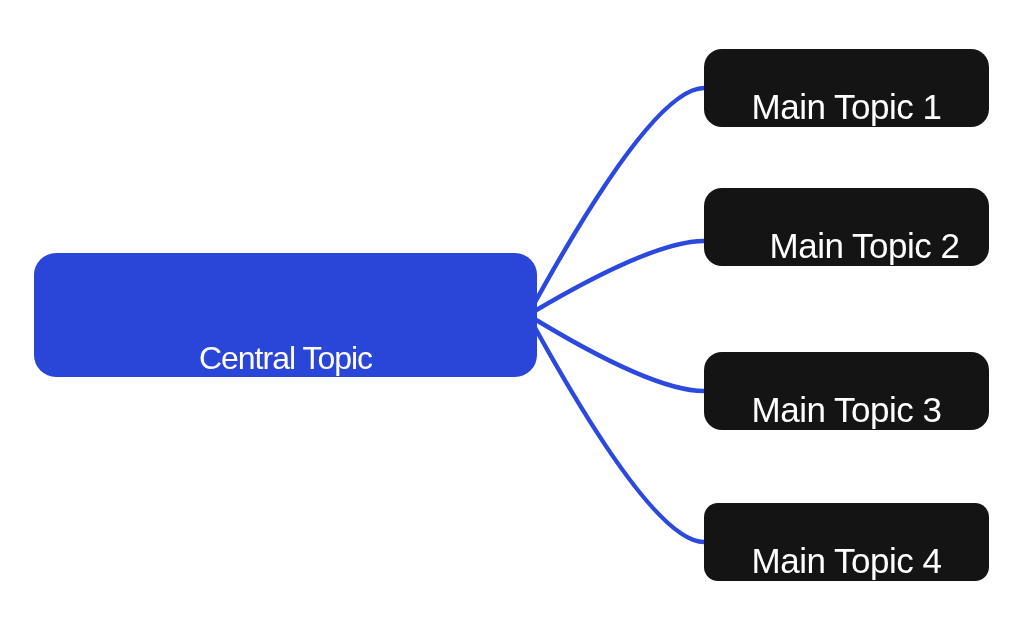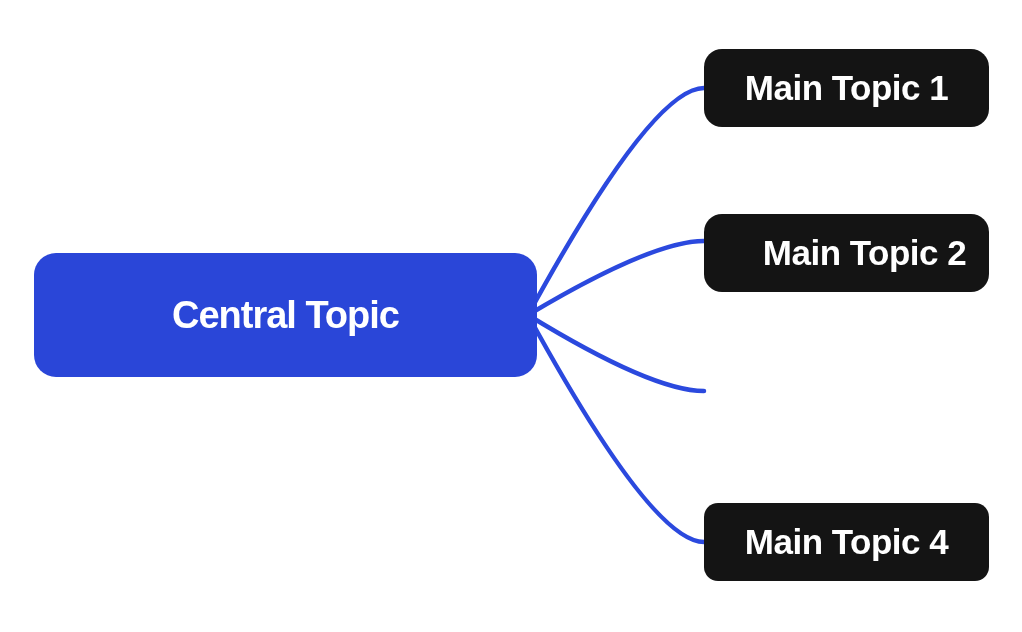--- a/index.html
+++ b/index.html
@@ -30,46 +30,46 @@
   .connectors path {
     fill: none;
     stroke: var(--connector);
     stroke-width: 4.5;
     stroke-linecap: round;
     stroke-linejoin: round;
   }
   .node {
     position: absolute;
     display: flex;
-    align-items: center;
+    align-items: flex-end;
     justify-content: center;
     color: var(--main-text);
-    font-weight: 700;
+    font-weight: 400;
     white-space: nowrap;
     cursor: default;
   }
   .node.central {
     left: 34px; top: 253px;
     width: 503px; height: 124px;
     background: var(--central-fill);
     color: var(--central-text);
     border-radius: 22px;
-    font-size: 38px;
+    font-size: 32px;
     letter-spacing: -1px;
   }
   .node.main {
     left: 704px;
     width: 285px; height: 78px;
     background: var(--main-fill);
     border-radius: 18px;
     font-size: 35px;
     letter-spacing: -0.5px;
   }
   .node.m1 { top: 49px; }
-  .node.m2 { top: 214px; padding-left: 36px; }
+  .node.m2 { top: 188px; padding-left: 36px; }
   .node.m3 { top: 352px; }
   .node.m4 { top: 503px; border-radius: 14px; }
 </style>
 </head>
 <body>
 
 <div class="canvas">
 
   <svg class="connectors" viewBox="0 0 1022 632" aria-hidden="true">
     <path d="M505 315 L528 315"></path>
@@ -84,18 +84,21 @@
   </div>
 
   <div class="node main m1">
     <span>Main Topic 1</span>
   </div>
 
   <div class="node main m2">
     <span>Main Topic 2</span>
   </div>
 
+  <div class="node main m3">
+    <span>Main Topic 3</span>
+  </div>
 
   <div class="node main m4">
     <span>Main Topic 4</span>
   </div>
 
 </div>
 
 </body></html>

